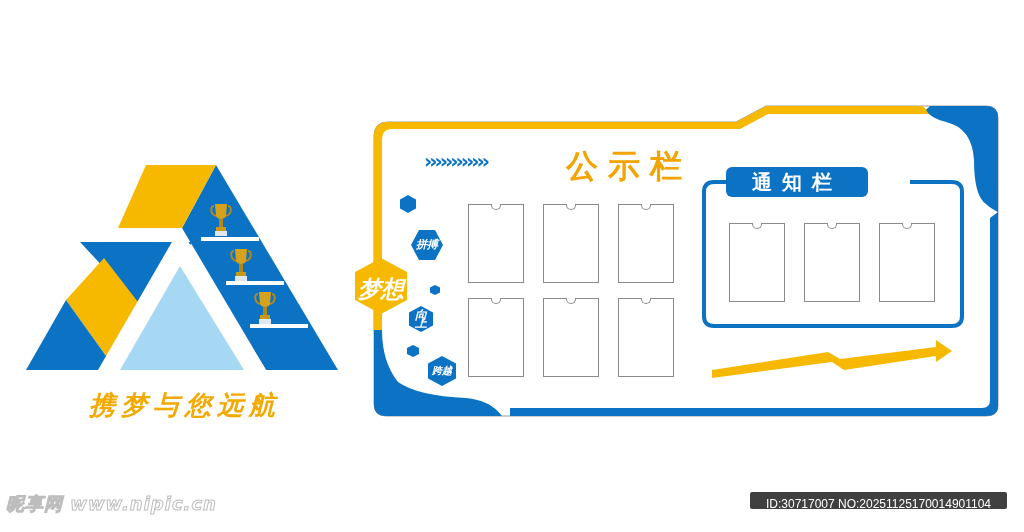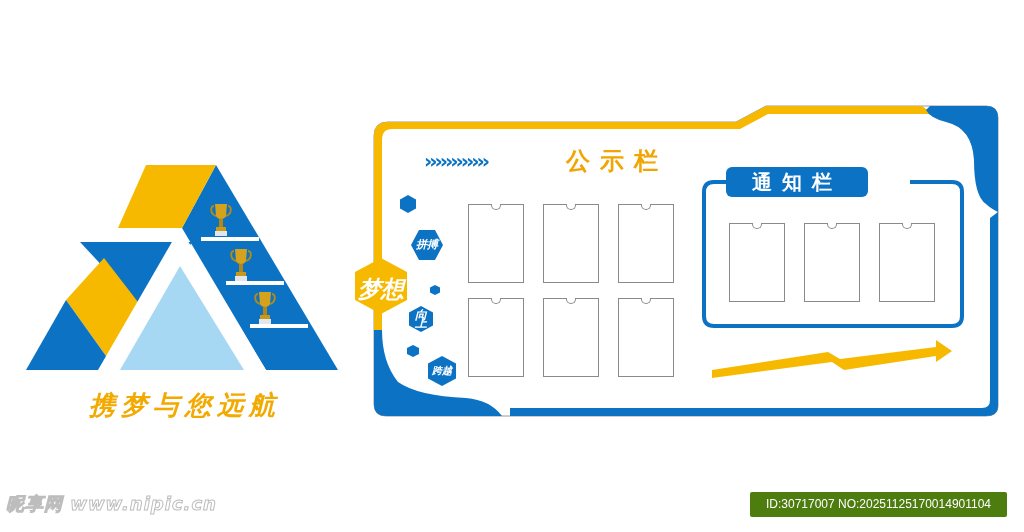--- a/index.html
+++ b/index.html
@@ -1,27 +1,27 @@
 <!DOCTYPE html>
 <html><head>
 <meta charset="utf-8">
 <style>
   html, body { margin: 0; padding: 0; }
   body { width: 1024px; height: 532px; background: #ffffff; position: relative; overflow: hidden; font-family: "DejaVu Sans", sans-serif; }
   .abs { position: absolute; }
   svg { display: block; }
   .slogan { position: absolute; left: 60px; top: 388px; width: 250px; text-align: center; color: #f2a900; font-family: "DejaVu Serif", serif; font-weight: bold; font-size: 26px; letter-spacing: 6px; font-style: italic; }
-  .title-gs { position: absolute; left: 566px; top: 145px; color: #f2a400; font-weight: bold; font-size: 24px; letter-spacing: 10px; }
+  .title-gs { position: absolute; left: 566px; top: 145px; color: #f2a400; font-weight: bold; font-size: 32px; letter-spacing: 10px; }
   .chevrons { position: absolute; left: 424px; top: 149px; color: #0c72c4; font-weight: bold; font-size: 20px; letter-spacing: -3px; }
   .tz-pill { position: absolute; left: 726px; top: 167px; width: 142px; height: 30px; background: #0c72c4; border-radius: 6px; color: #fff; font-weight: bold; font-size: 20px; letter-spacing: 10px; text-align: center; line-height: 30px; }
   .hex-label { position: absolute; color: #fff; font-family: "DejaVu Serif", serif; font-weight: bold; font-style: italic; text-align: center; }
   .pocket { position: absolute; border: 1px solid #8a8a8a; background: #fff; box-sizing: border-box; }
   .pocket .notch { position: absolute; top: -1px; left: 50%; width: 10px; height: 6px; margin-left: -5px; border: 1px solid #8a8a8a; border-top: none; border-radius: 0 0 6px 6px; background: #fff; box-sizing: border-box; }
   .wm-left { position: absolute; left: 6px; top: 492px; font-size: 18px; color: #fff; -webkit-text-stroke: 1px #bdbdbd; font-weight: bold; letter-spacing: 1px; font-style: italic; }
-  .wm-right { position: absolute; left: 750px; top: 492px; width: 257px; height: 25px; background: #4d7c0f; color: #fff; font-family: "Liberation Sans", sans-serif; font-size: 12px; line-height: 25px; text-align: center; border-radius: 2px; }
+  .wm-right { position: absolute; left: 750px; top: 492px; width: 257px; height: 17px; background: #404040; color: #fff; font-family: "Liberation Sans", sans-serif; font-size: 12px; line-height: 25px; text-align: center; border-radius: 2px; }
 </style>
 </head>
 <body>
 
 <div class="abs" style="left:20px;top:150px;width:330px;height:230px;">
   <svg width="330" height="230" viewBox="0 0 330 230">
 
     <polygon points="196,15 318,220 246,220 162,78" fill="#0c72c4"></polygon>
 
     <polygon points="126,15 196,15 162,78 98,78" fill="#f7b900"></polygon>

